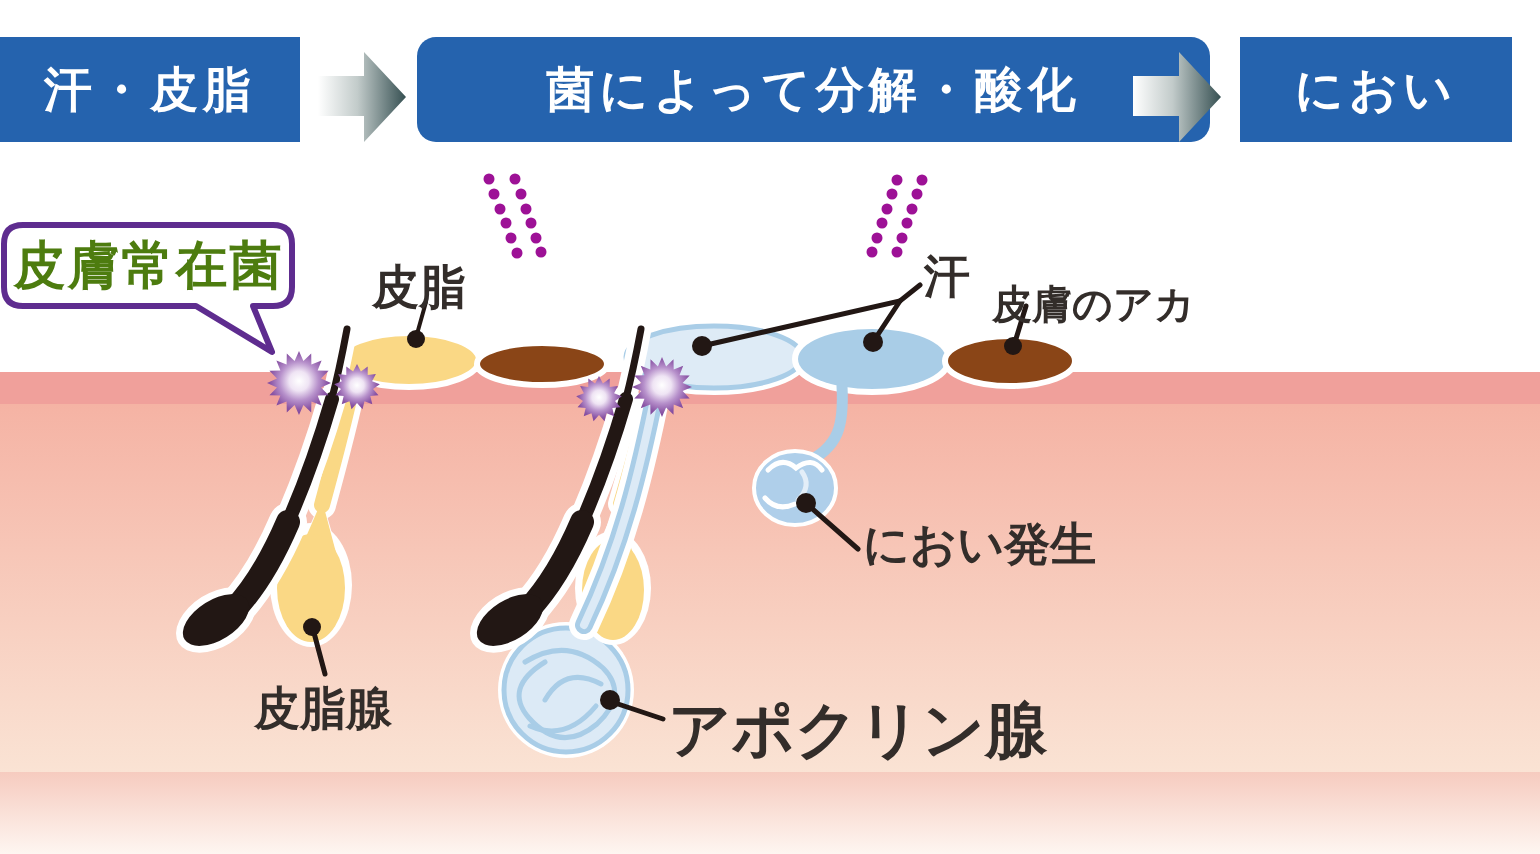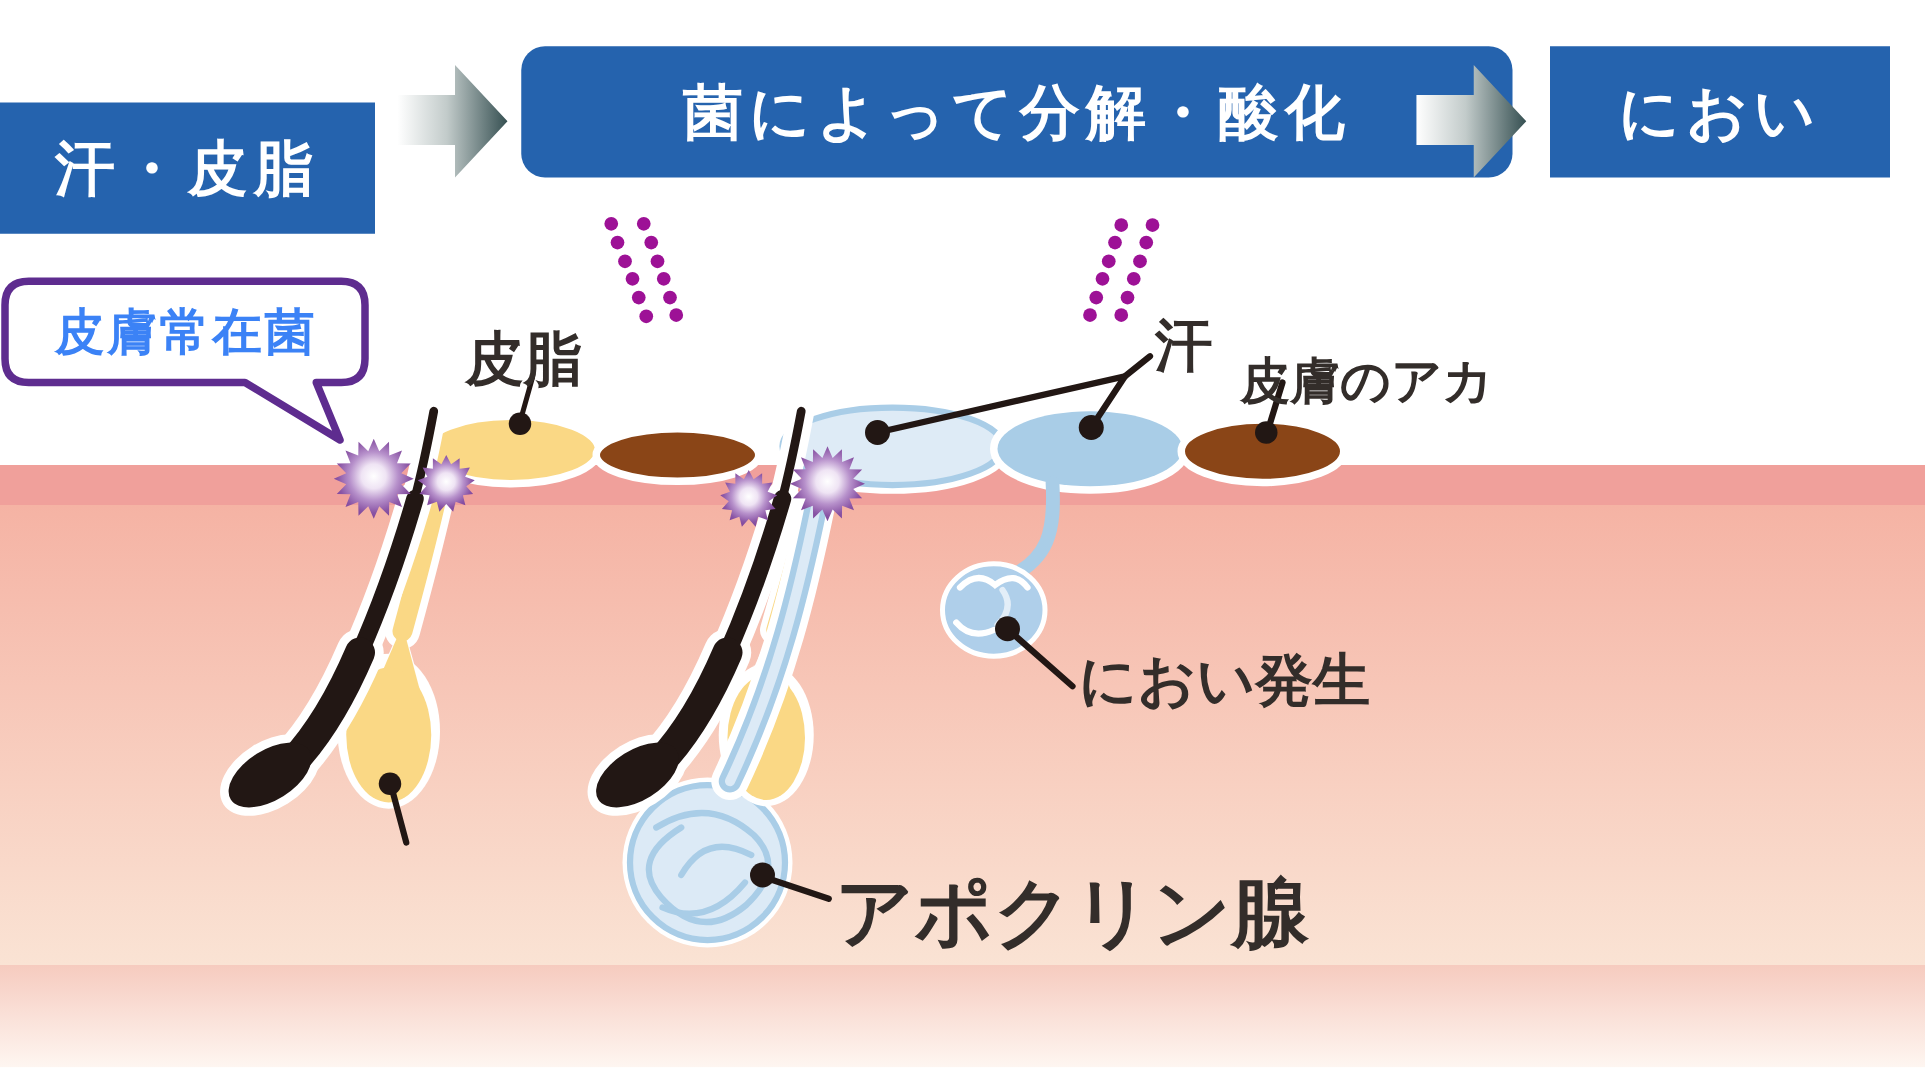--- a/index.html
+++ b/index.html
@@ -13,21 +13,21 @@
   .lbl{position:absolute;font-weight:bold;color:#332D2A;white-space:nowrap;}
   .lbl-odor{left:588px;top:192px;font-size:44px;letter-spacing:5px;}
   .lbl-sebum{left:372px;top:256px;font-size:47px;}
   .lbl-sweat{left:924px;top:246px;font-size:46px;}
   .lbl-dirt{left:992px;top:277px;font-size:40px;}
   .lbl-eccrine{left:863px;top:514px;font-size:46px;}
   .lbl-sebaceous{left:254px;top:678px;font-size:46px;}
   .lbl-apocrine{left:668px;top:688px;font-size:62px;}
   .bubble-text{position:absolute;left:4px;top:225px;width:289px;height:81px;
                display:flex;align-items:center;justify-content:center;
-               font-weight:bold;font-size:40px;color:#3b82f6;letter-spacing:2px;}
+               font-weight:bold;font-size:52px;color:#4d7c0f;letter-spacing:2px;}
 </style>
 </head>
 <body>
 
 <div class="stage">
 
   <svg class="art" width="1540" height="854" viewBox="0 0 1540 854">
     <defs>
       <linearGradient id="skinMid" x1="0" y1="0" x2="0" y2="1">
         <stop offset="0" stop-color="#F5B3A4"></stop>
@@ -171,21 +171,21 @@
         <circle cx="872" cy="252" r="5.5"></circle>
       <circle cx="922" cy="180" r="5.5"></circle>
         <circle cx="917" cy="194" r="5.5"></circle>
         <circle cx="912" cy="209" r="5.5"></circle>
       <circle cx="907" cy="223" r="5.5"></circle>
         <circle cx="902" cy="238" r="5.5"></circle>
         <circle cx="897" cy="252" r="5.5"></circle>
     </g>
   </svg>
 
-  <div class="flow-box" style="left:0;width:300px;margin-top:45px;">
+  <div class="flow-box" style="left:0;width:300px;">
     <span>汗・皮脂</span>
   </div>
   <svg class="flow-arrow" style="left:318px;" viewBox="0 0 90 94">
     <defs>
         <linearGradient id="ag1" x1="0" y1="0" x2="1" y2="0">
       <stop offset="0" stop-color="#FFFFFF"></stop>
           <stop offset="0.45" stop-color="#C2CBCA"></stop>
           <stop offset="1" stop-color="#365052"></stop>
     </linearGradient>
       </defs>
@@ -206,15 +206,16 @@
   </svg>
   <div class="flow-box" style="left:1240px;width:272px;">
     <span>におい</span>
   </div>
 
   <div class="bubble-text">皮膚常在菌</div>
   <div class="lbl lbl-sebum">皮脂</div>
   <div class="lbl lbl-sweat">汗</div>
   <div class="lbl lbl-dirt">皮膚のアカ</div>
   <div class="lbl lbl-eccrine">におい発生</div>
+  <div class="lbl lbl-sebaceous">皮脂腺</div>
   <div class="lbl lbl-apocrine">アポクリン腺</div>
 
 </div>
 
 </body></html>

